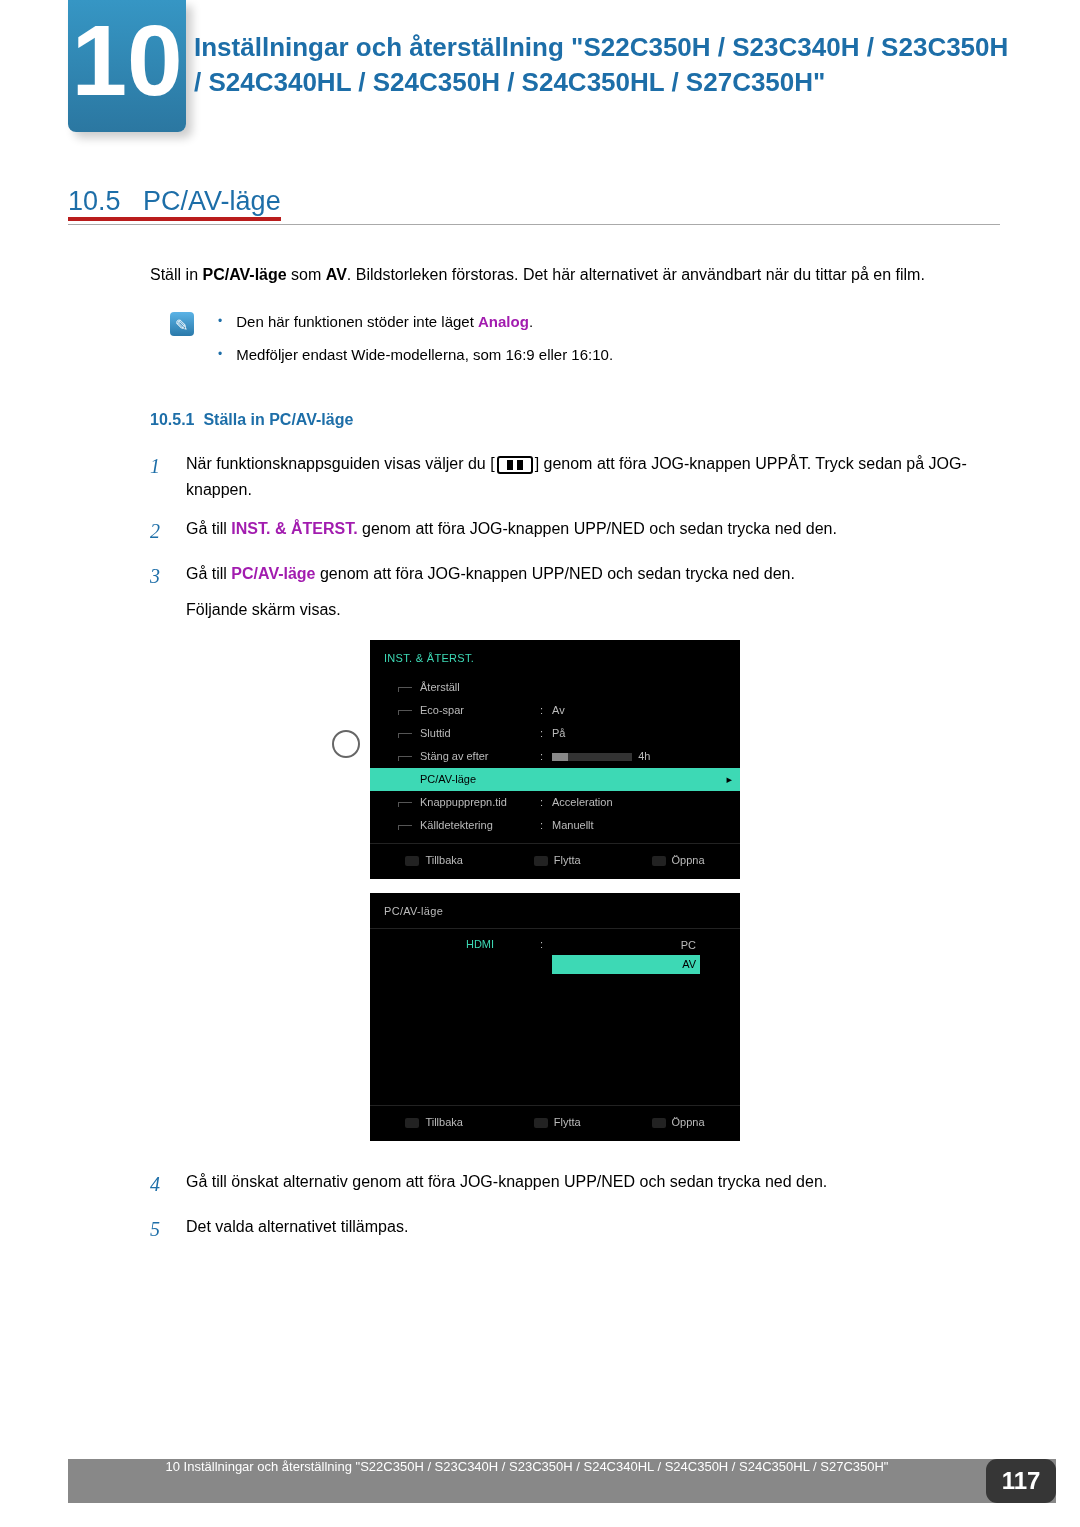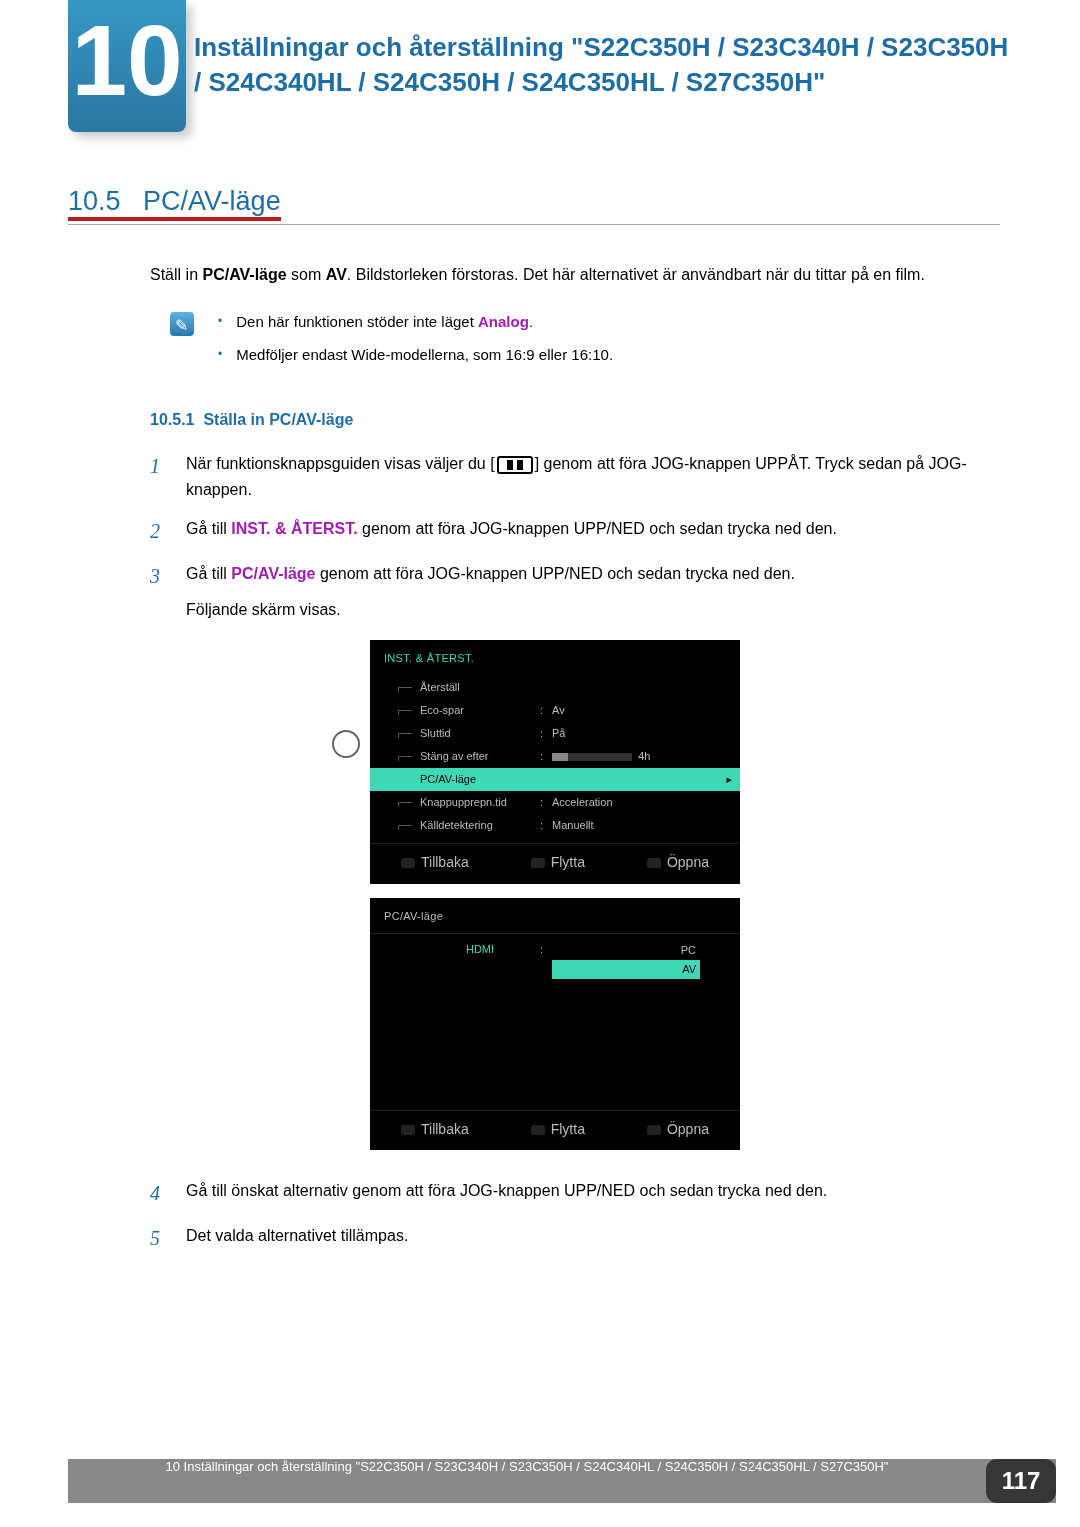--- a/index.html
+++ b/index.html
@@ -149,21 +149,21 @@
     content:""; position:absolute; width:1px; height:5px; background:#555;
   }
   .osd-bar {
     display:inline-block; width:80px; height:8px; background:#333; position:relative; top:1px;
   }
   .osd-bar::after { content:""; position:absolute; left:0; top:0; height:100%; width:20%; background:#888; }
   .osd-gear {
     position:absolute; left:-38px; top:90px; width:28px; height:28px;
     border:2px solid #666; border-radius:50%;
   }
-  .osd-nav { display:flex; justify-content:space-around; border-top:1px solid #222; padding:8px 0 4px; margin-top:6px; font-size:14px; color:#bbb; }
+  .osd-nav { display:flex; justify-content:space-around; border-top:1px solid #222; padding:8px 0 4px; margin-top:6px; font-size:11px; color:#bbb; }
   .osd-nav span::before {
     content:""; display:inline-block; width:14px; height:10px; background:#222; border-radius:2px; margin-right:6px; vertical-align:middle;
   }
   .osd2-body { min-height: 170px; padding-top:4px; }
   .osd2-row { display:flex; padding:3px 40px 3px 50px; }
   .osd2-row .label { flex:0 0 120px; color:#3dd9b5;text-align:center; }
   .osd2-row .colon { flex:0 0 12px; }
   .osd2-opts { flex:1;text-align:right; }
   .osd2-opt { padding:1px 4px; }
   .osd2-opt.sel { background:#3dd9b5; color:#000; }

